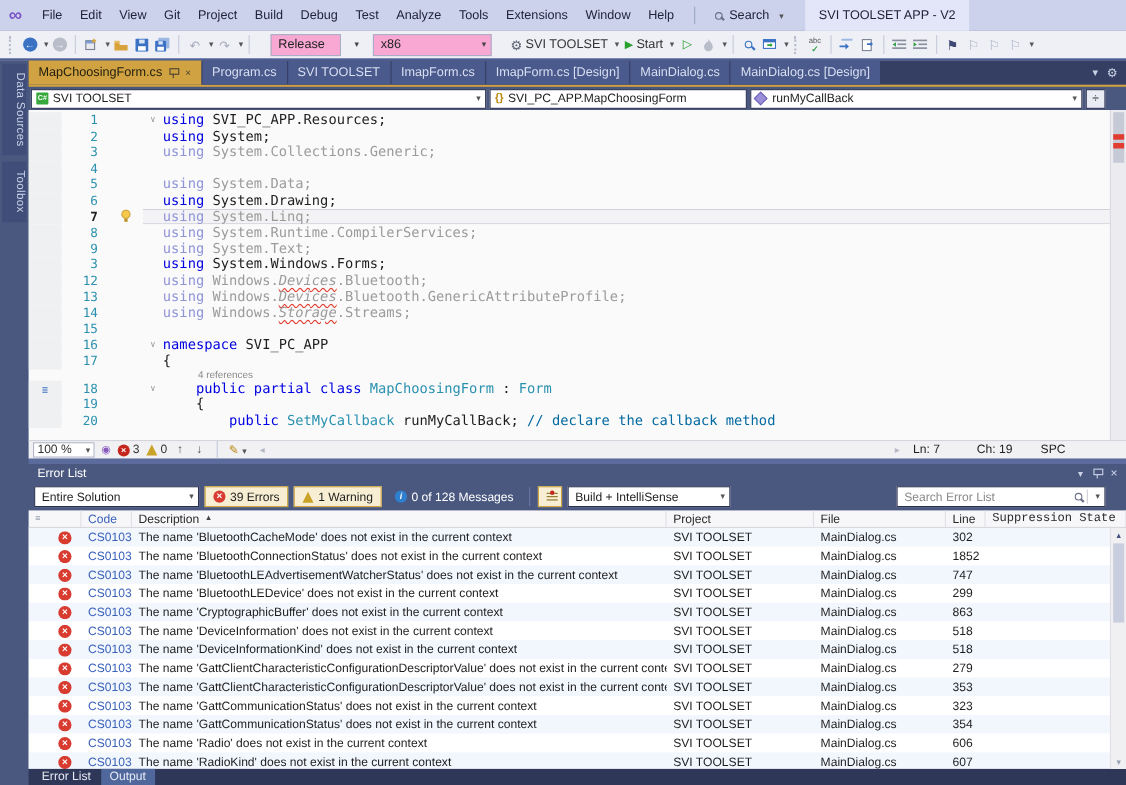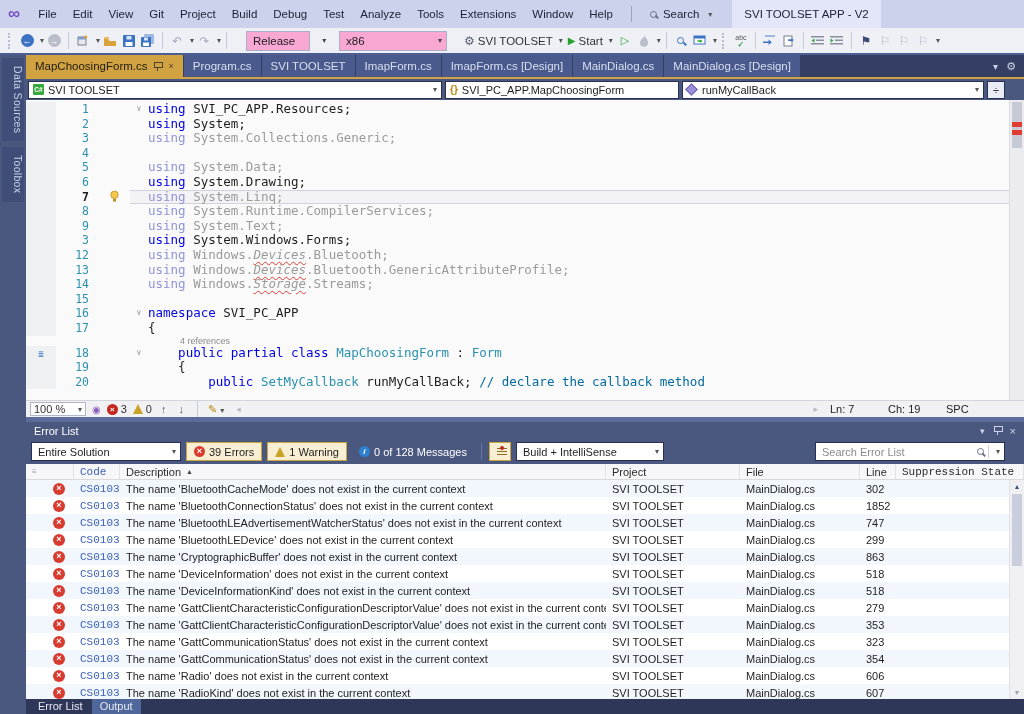--- a/index.html
+++ b/index.html
@@ -125,21 +125,21 @@
   .srchbox input{border:none;outline:none;flex:1;font-size:11px;font-family:"Liberation Sans",sans-serif;color:#333;min-width:0;background:transparent;}
   .srchbox input::placeholder{color:#8a8a8a;}
   .sdiv{width:1px;height:13px;background:#d0d0d8;}
 
   
   .thead{height:16px;background:#f7f7f9;border-bottom:1px solid #d8d8de;display:flex;font-size:11px;color:#2a2a2a;flex:none;align-items:center;}
   .hcell{border-right:1px solid #e0e0e6;height:100%;display:flex;align-items:center;padding-left:6px;gap:5px;}
   .hico{color:#9aa0b4;font-size:8px;}
   .sort{font-size:7px;color:#444;}
   .c-pre{width:48px;flex:none;}
-  .c-code{width:46px;flex:none;font-family:Liberation Mono, monospace;}
+  .c-code{width:46px;flex:none;}
   .c-desc{width:486px;flex:none;}
   .c-proj{width:134px;flex:none;}
   .c-file{width:120px;flex:none;}
   .c-line{width:36px;flex:none;}
   .c-sup{flex:1;min-width:0;font-family:Liberation Mono, monospace;}
   .tbodywrap{flex:1;display:flex;min-height:0;background:#fff;}
   .tbody{flex:1;overflow:hidden;min-width:0;}
   .erow{height:17px;display:flex;align-items:center;font-size:11px;color:#1e1e1e;background:#fff;}
   .erow.alt{background:#f2f6fd;}
   .cell{padding-left:6px;overflow:hidden;white-space:nowrap;}

